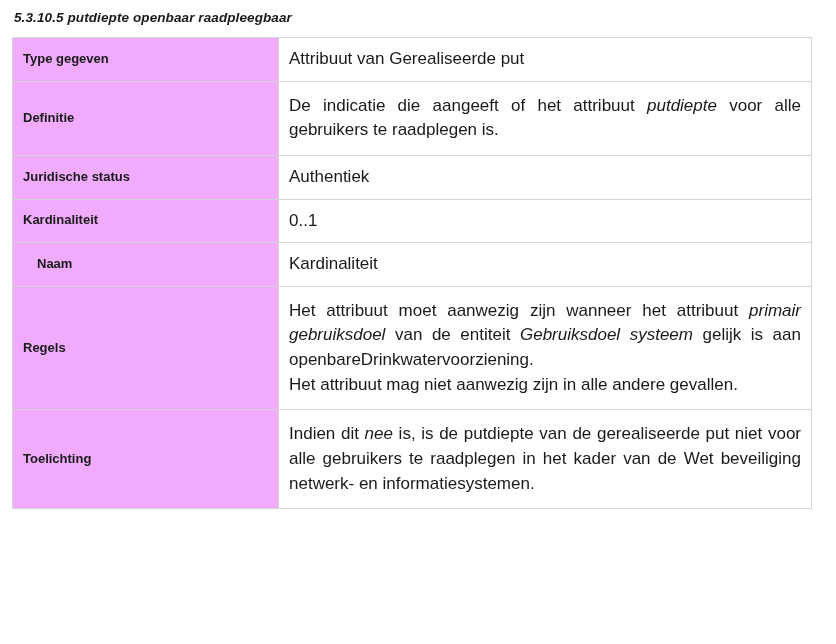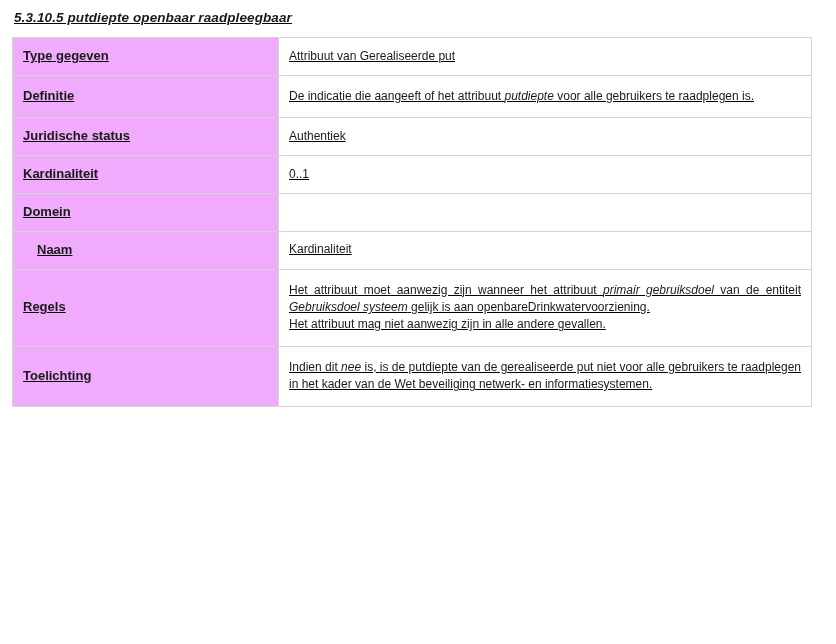--- a/index.html
+++ b/index.html
@@ -13,21 +13,20 @@
     font-family: "Liberation Sans", sans-serif;
     color: #000000;
     overflow: hidden;
   }
   .page {
     width: 712px;
     height: 644px;
     box-sizing: border-box;
     padding: 8px 28px 0 12px;
     position: relative;
-    text-decoration: underline;
   }
   .section-heading {
     font-style: italic;
     font-weight: bold;
     font-size: 13.5px;
     color: #1a1a1a;
     margin: 2px 0 12px 2px;
     letter-spacing: 0.1px;
   }
   table.spec {
@@ -51,21 +50,21 @@
     font-size: 13px;
   }
   td.label.indent {
     padding-left: 24px;
   }
   td.value {
     background: #ffffff;
     color: #1a1a1a;
     text-align: justify;
     text-justify: inter-word;
-    font-size: 12px;
+    font-size: 17px;
   }
   td.value.tall {
     padding-top: 12px;
     padding-bottom: 12px;
   }
   .value em {
     font-style: italic;
   }
   .empty-cell {
     background: #ffffff;
@@ -90,24 +89,20 @@
         </tr>
         <tr>
           <td class="label">Juridische status</td>
           <td class="value"><span>Authentiek</span></td>
         </tr>
         <tr>
           <td class="label">Kardinaliteit</td>
           <td class="value"><span>0..1</span></td>
         </tr>
         <tr>
-          <td class="label">Domein</td>
-          <td class="value empty-cell"></td>
-        </tr>
-        <tr>
           <td class="label indent">Naam</td>
           <td class="value"><span>Kardinaliteit</span></td>
         </tr>
         <tr>
           <td class="label">Regels</td>
           <td class="value tall"><span>Het attribuut moet aanwezig zijn wanneer het attribuut </span><em>primair gebruiksdoel</em><span> van de entiteit </span><em>Gebruiksdoel systeem</em><span> gelijk is aan openbareDrinkwatervoorziening.</span><br><span>Het attribuut mag niet aanwezig zijn in alle andere gevallen.</span></td>
         </tr>
         <tr>
           <td class="label">Toelichting</td>
           <td class="value tall"><span>Indien dit </span><em>nee</em><span> is, is de putdiepte van de gerealiseerde put niet voor alle gebruikers te raadplegen in het kader van de Wet beveiliging netwerk- en informatiesystemen.</span></td>

